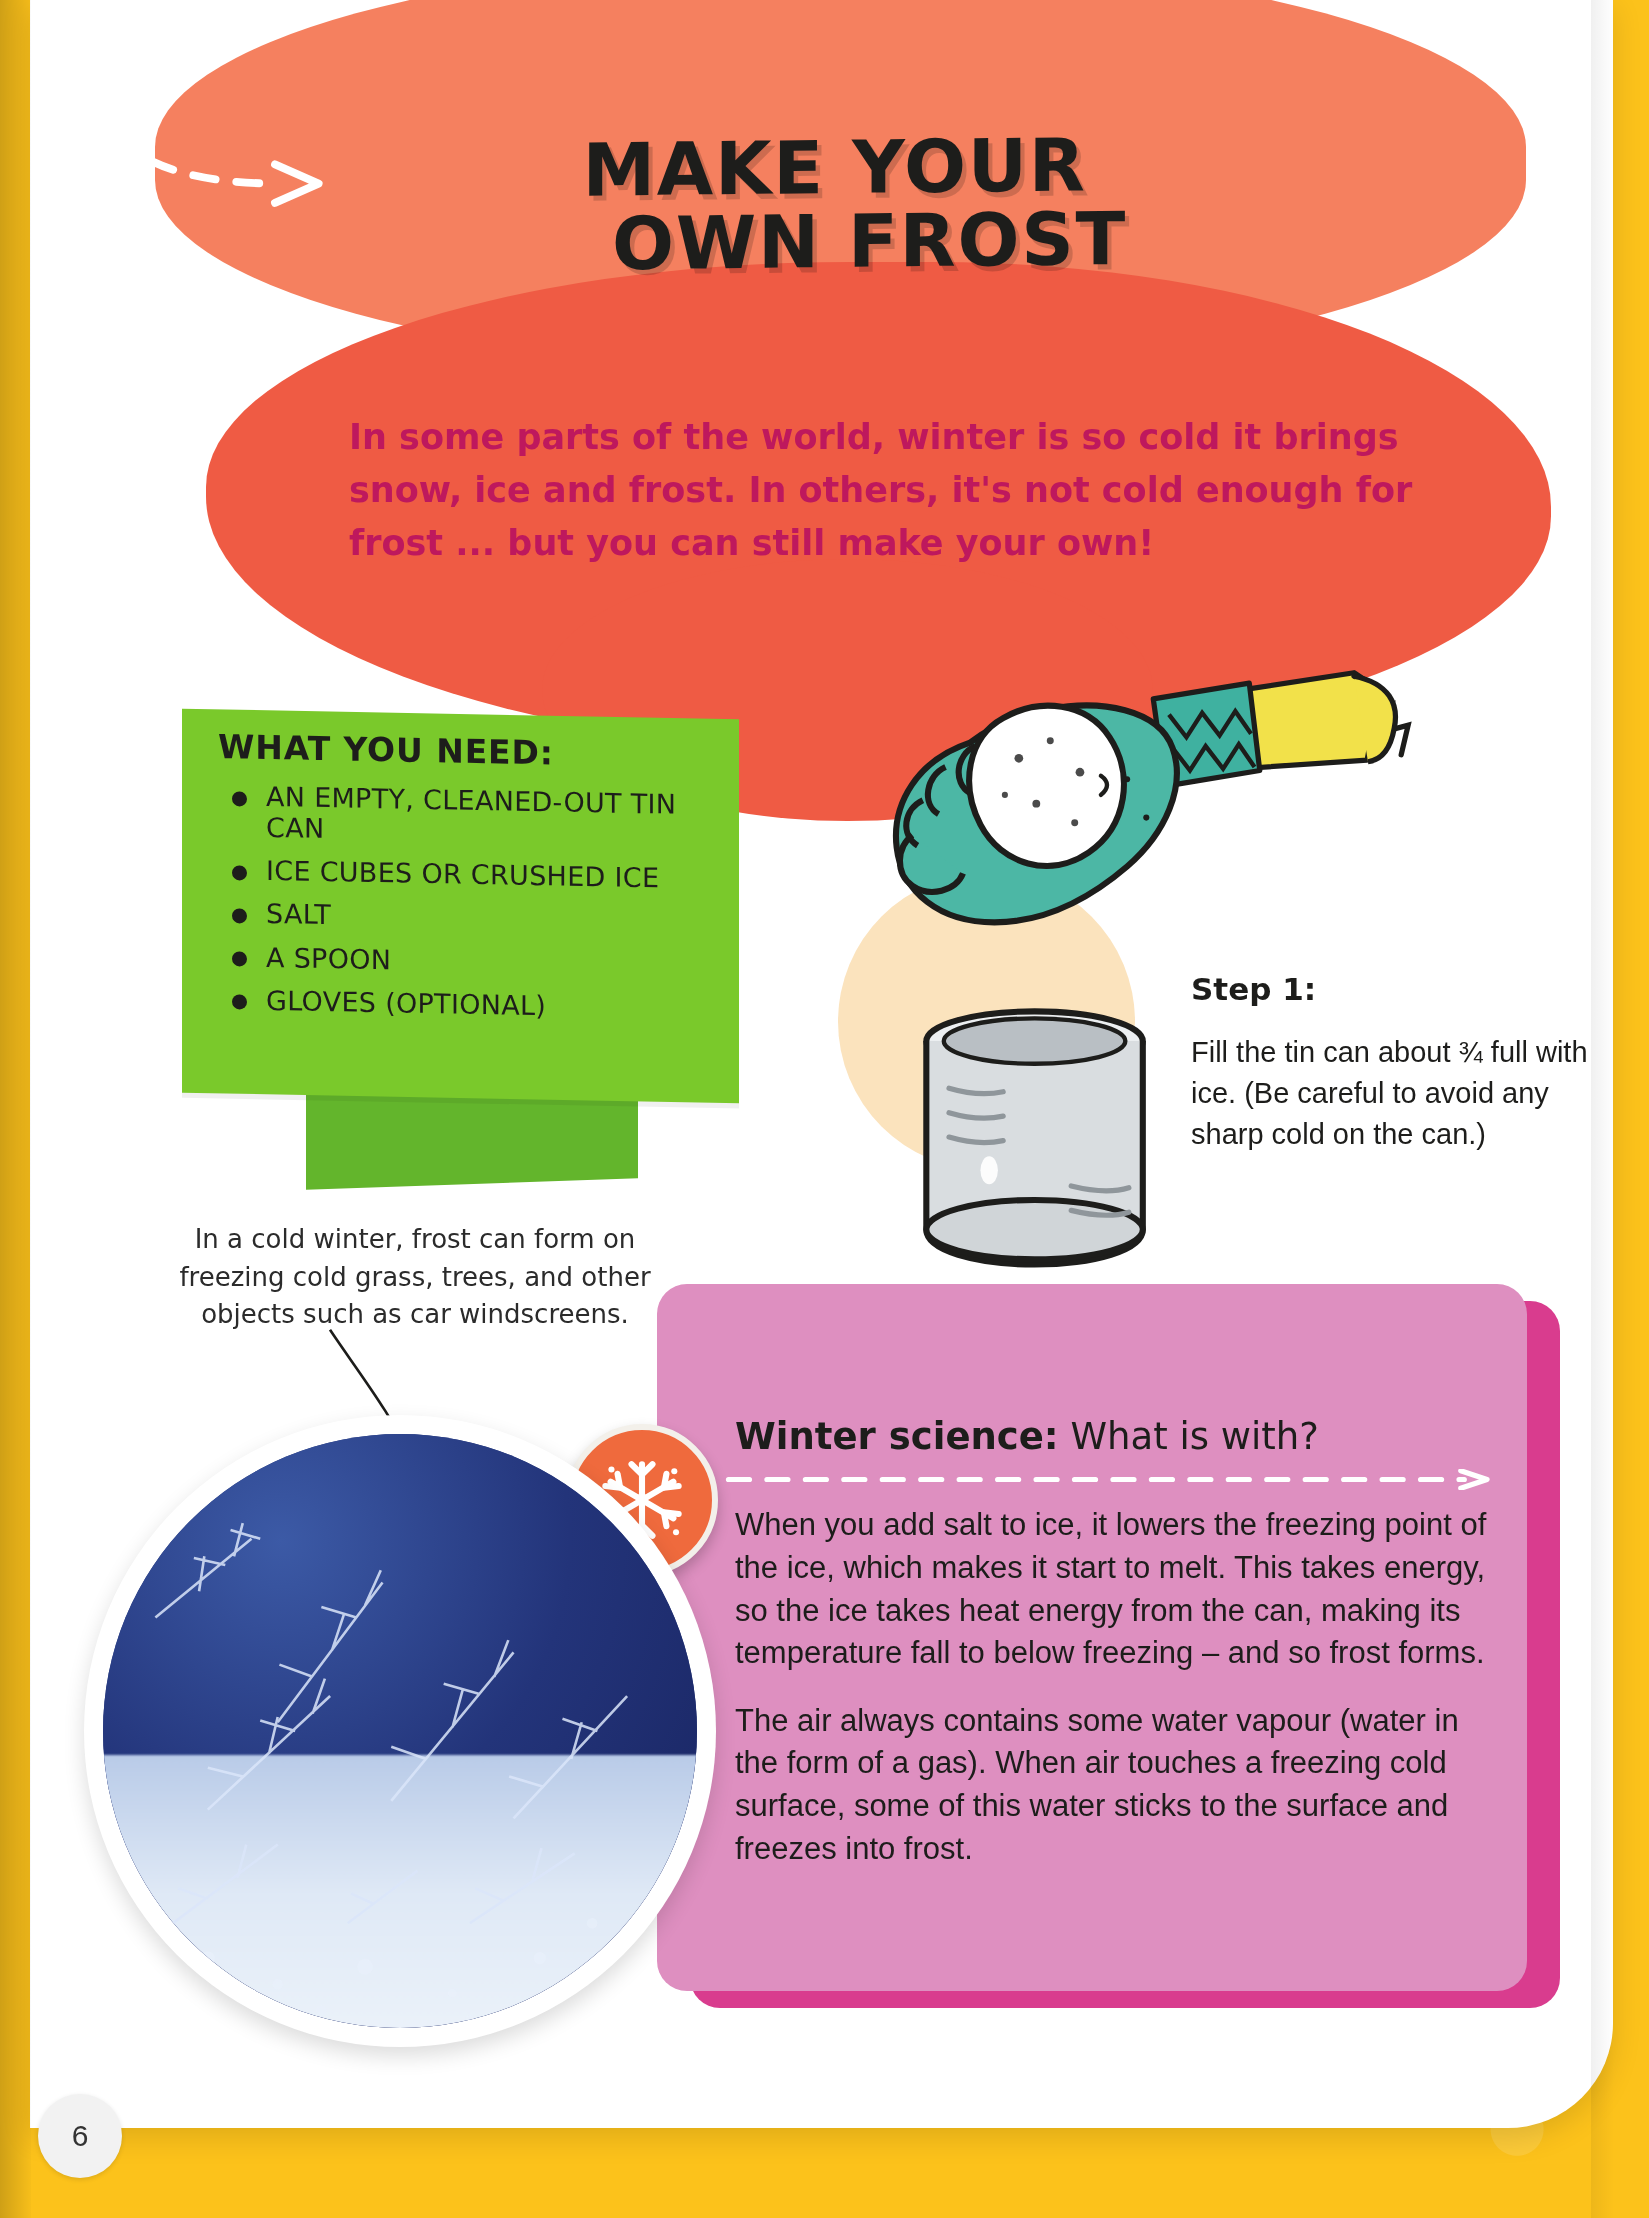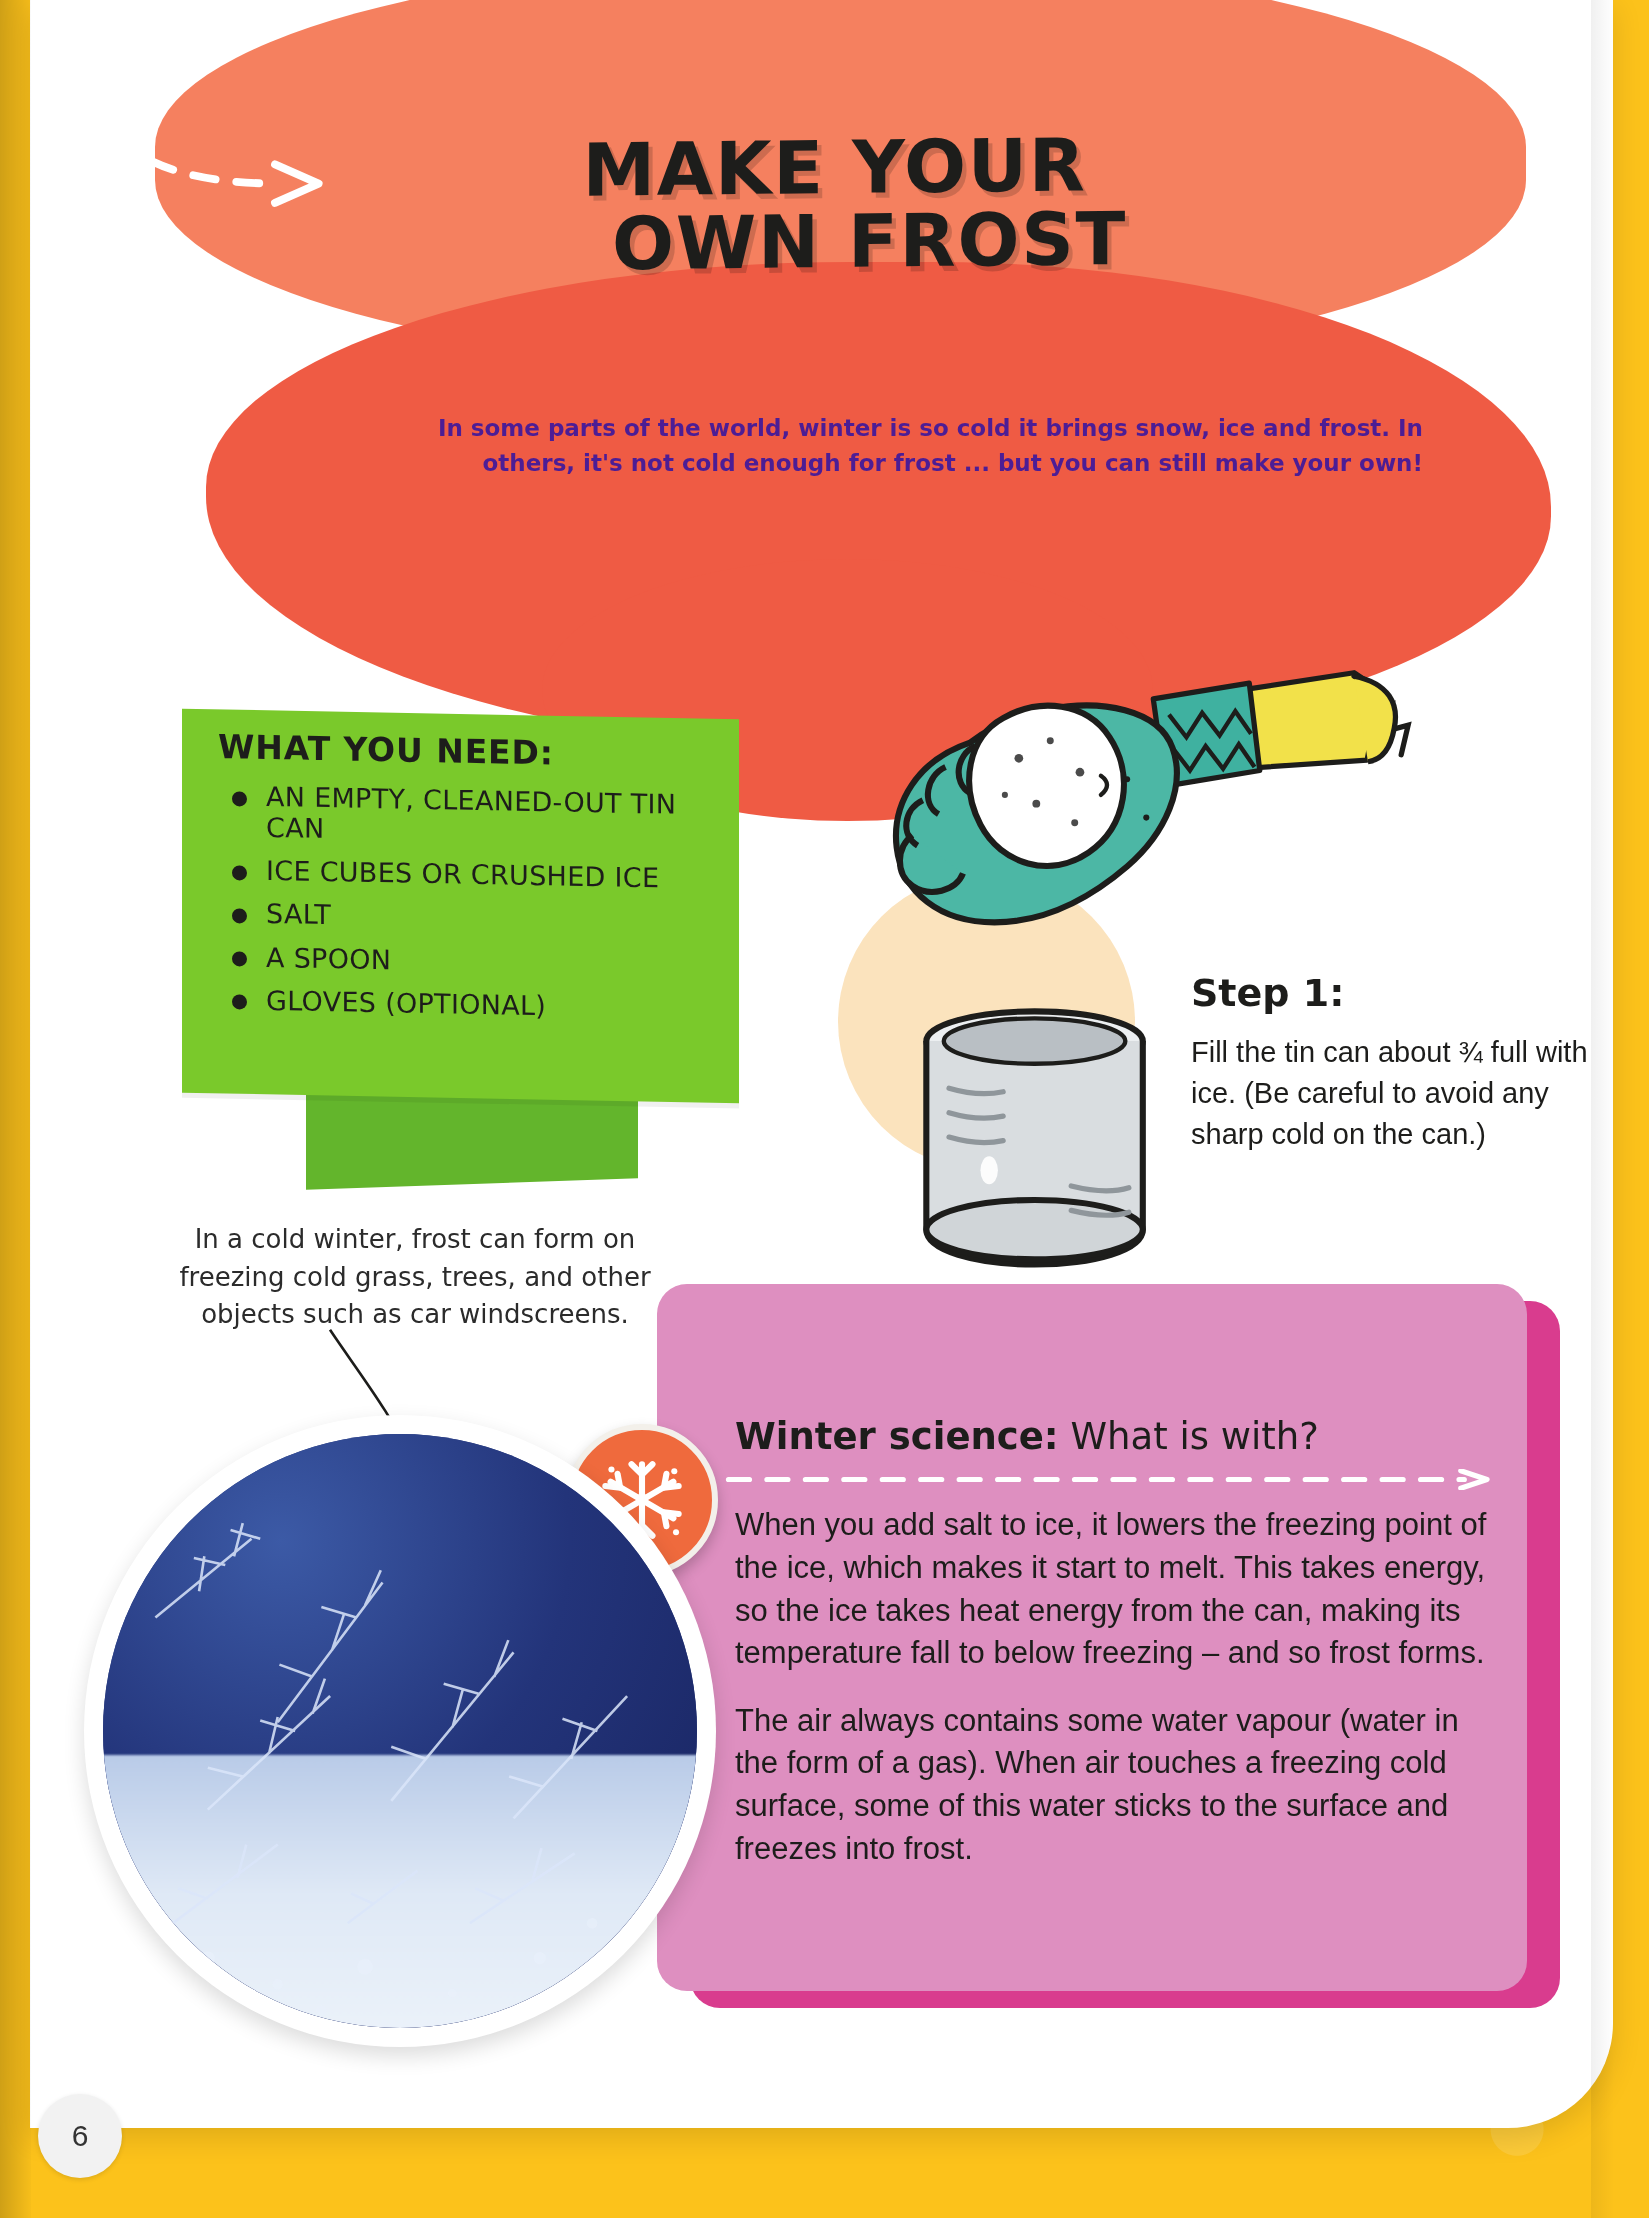--- a/index.html
+++ b/index.html
@@ -108,25 +108,25 @@
     transform: skewY(-0.6deg);
   }
   #title .line1 { display:block; text-align:center; }
   #title .line2 { display:block; text-align:center; margin-left: 70px; }
 
   #intro-text {
     position: absolute;
     left: 349px;
     top: 411px;
     width: 1074px;
-    color: #4c1d95;
-    font-family: "DejaVu Sans", sans-serif;
-    font-size: 23px;
+    color: #be185d;
+    font-family: "DejaVu Sans", sans-serif;
+    font-size: 35px;
     line-height: 1.52;
-    text-align: right;
+    text-align: left;
     font-weight: 600;
   }
 
   
   #arrow-title {
     position: absolute;
     left: 61px;
     top: 8.7px;
     width: 297px;
     height: 227px;
@@ -220,21 +220,21 @@
     height: 611px;
   }
 
   
   #step1-title {
     position: absolute;
     left: 1191px;
     top: 971px;
     font-family: "DejaVu Sans", sans-serif;
     font-weight: bold;
-    font-size: 38px;
+    font-size: 31px;
     color: #1d1d1b;
   }
   #step1-body {
     position: absolute;
     left: 1191px;
     top: 1032px;
     width: 402px;
     font-family: "Liberation Sans", sans-serif;
     font-size: 29px;
     line-height: 1.42;

